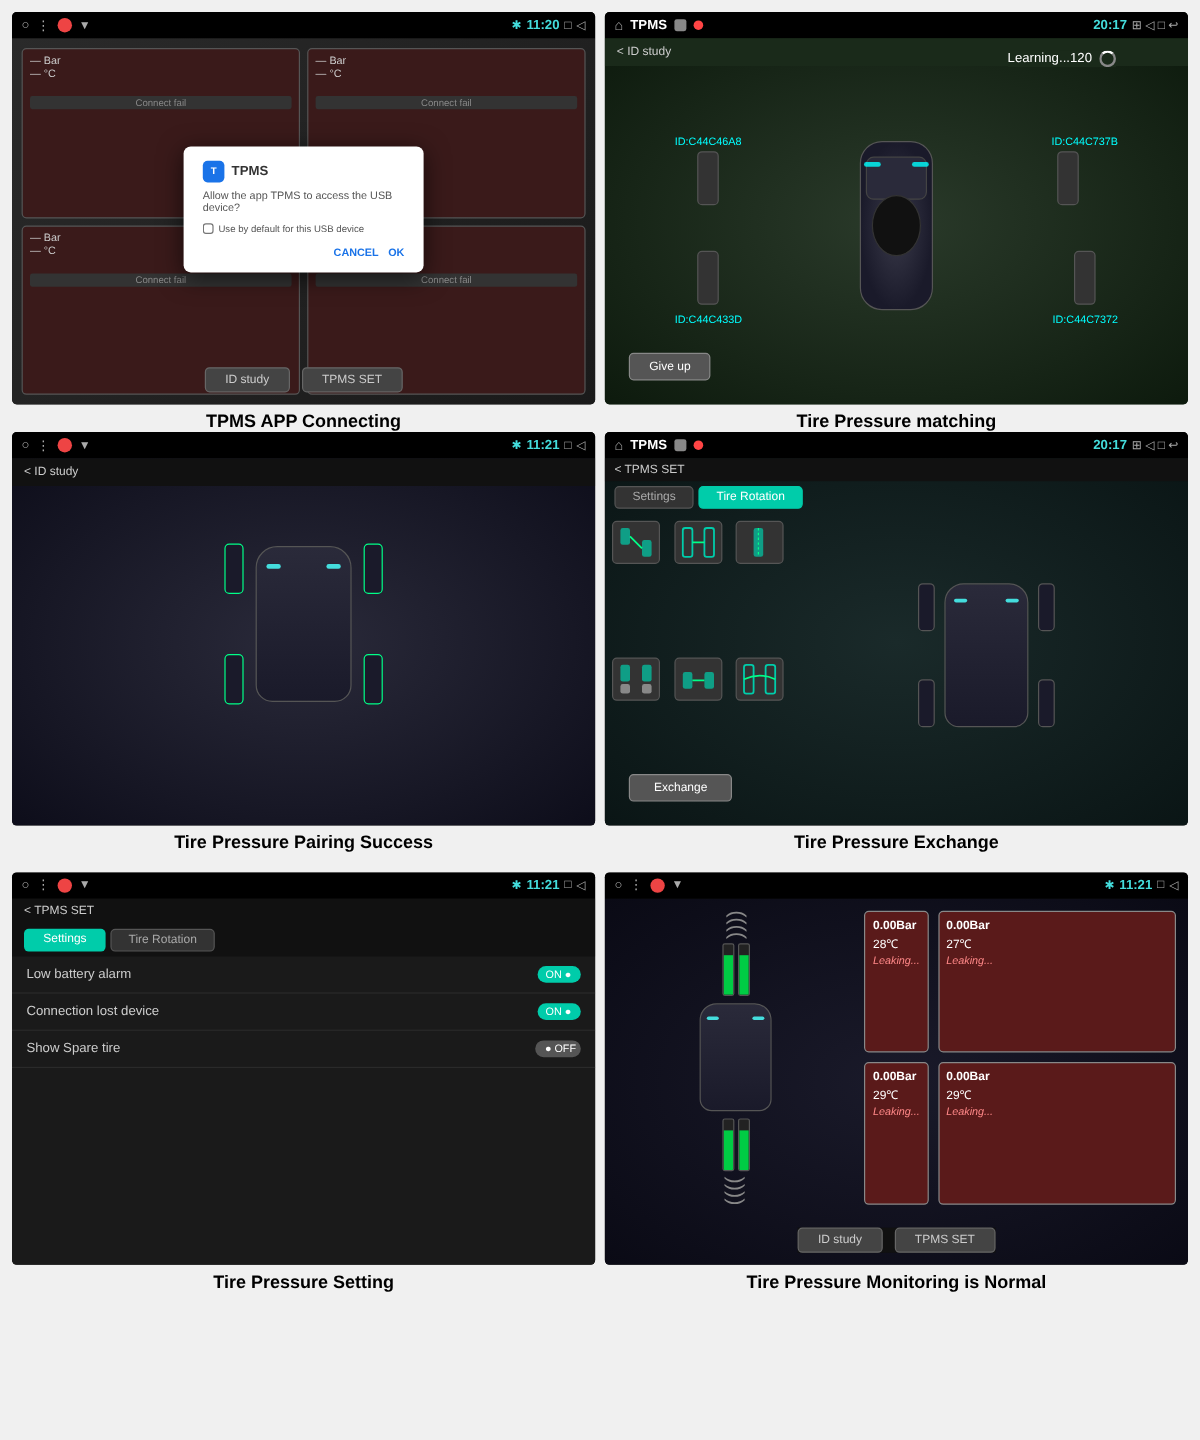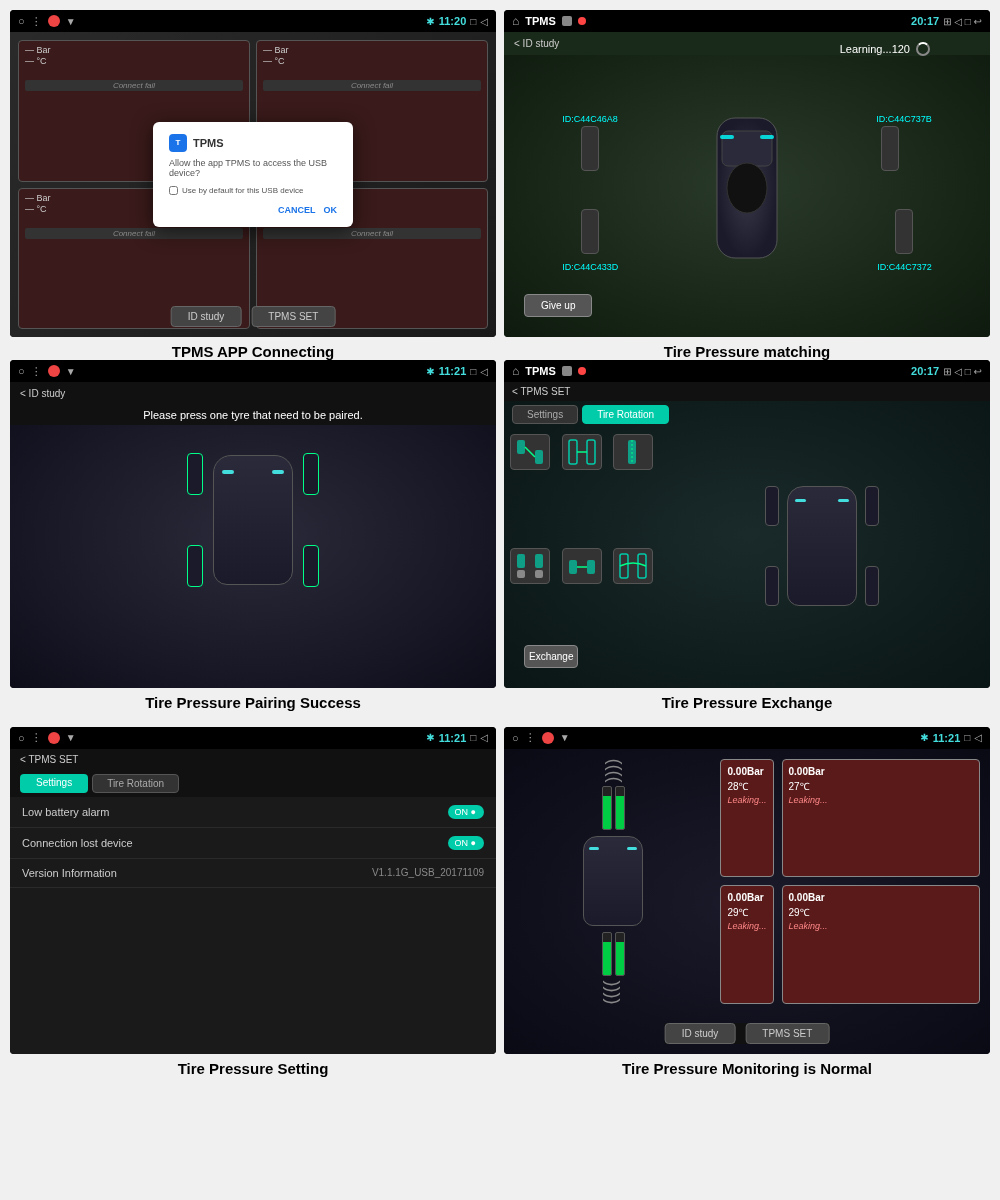--- a/index.html
+++ b/index.html
@@ -84,21 +84,20 @@
     .tire-box .bar-line { color: #ccc; margin-bottom: 1px; }
     .tire-box .temp-line { color: #ccc; margin-bottom: 2px; }
     .tire-box .status {
       background: #333;
       color: #888;
       font-size: 8px;
       padding: 1px 3px;
       border-radius: 2px;
       text-align: center;
       margin-top: 14px;
-      font-style: italic;
     }
 
     .dialog-overlay {
       position: absolute;
       top: 50%;
       left: 50%;
       transform: translate(-50%, -60%);
       background: #fff;
       border-radius: 6px;
       padding: 12px 16px;
@@ -279,21 +278,21 @@
     }
 
     .exchange-btn {
       position: absolute;
       bottom: 20px;
       left: 20px;
       background: #555;
       color: #fff;
       border: 1px solid #888;
       border-radius: 4px;
-      padding: 5px 4px;
+      padding: 5px 20px;
       font-size: 10px;
       cursor: pointer;
     }
 
     
     .s5 { background: #111; }
     .s5 .topbar5 {
       display: flex;
       align-items: center;
       justify-content: space-between;
@@ -555,21 +554,20 @@
         </div>
         <div style="display:flex;gap:4px;align-items:center;">
           <span style="color:#4dd;font-size:10px;">✱</span>
           <span class="time3">11:21</span>
           <span style="color:#aaa;font-size:10px;">□</span>
           <span style="color:#aaa;font-size:10px;">◁</span>
         </div>
       </div>
       <div class="s3 content3">
         <div class="s3 breadcrumb3">&lt; ID study</div>
-        <div class="s3 instruction">Please press one tyre that need to be paired.</div>
 
         <div style="position:absolute;top:45%;left:50%;transform:translate(-50%,-50%);display:flex;align-items:center;gap:10px;">
 
           <div style="display:flex;flex-direction:column;gap:50px;">
             <div style="width:16px;height:42px;background:#1a1a2a;border-radius:4px;border:1px solid #0f8;"></div>
             <div style="width:16px;height:42px;background:#1a1a2a;border-radius:4px;border:1px solid #0f8;"></div>
           </div>
 
           <div style="width:80px;height:130px;background:linear-gradient(to bottom,#2a2a3a,#1a1a2a);border-radius:18px 18px 14px 14px;border:1px solid #555;position:relative;">
             <div style="position:absolute;top:14px;left:8px;width:12px;height:4px;background:#4dd;border-radius:2px;"></div>
@@ -709,22 +707,22 @@
 
         <div class="setting-row">
           <span>Low battery alarm</span>
           <div class="toggle-on">ON ●</div>
         </div>
         <div class="setting-row">
           <span>Connection lost device</span>
           <div class="toggle-on">ON ●</div>
         </div>
         <div class="setting-row">
-          <span>Version Information</span>
-          <span class="version-val">V1.1.1G_USB_20171109</span>
+          <span>Show Spare tire</span>
+          <div class="toggle-off">● OFF</div>
         </div>
       </div>
     </div>
     <div class="caption">Tire Pressure Setting</div>
   </div>
 
   <div class="cell">
     <div class="screen s6">
       <div class="s6 topbar6">
         <div style="display:flex;gap:6px;align-items:center;">

